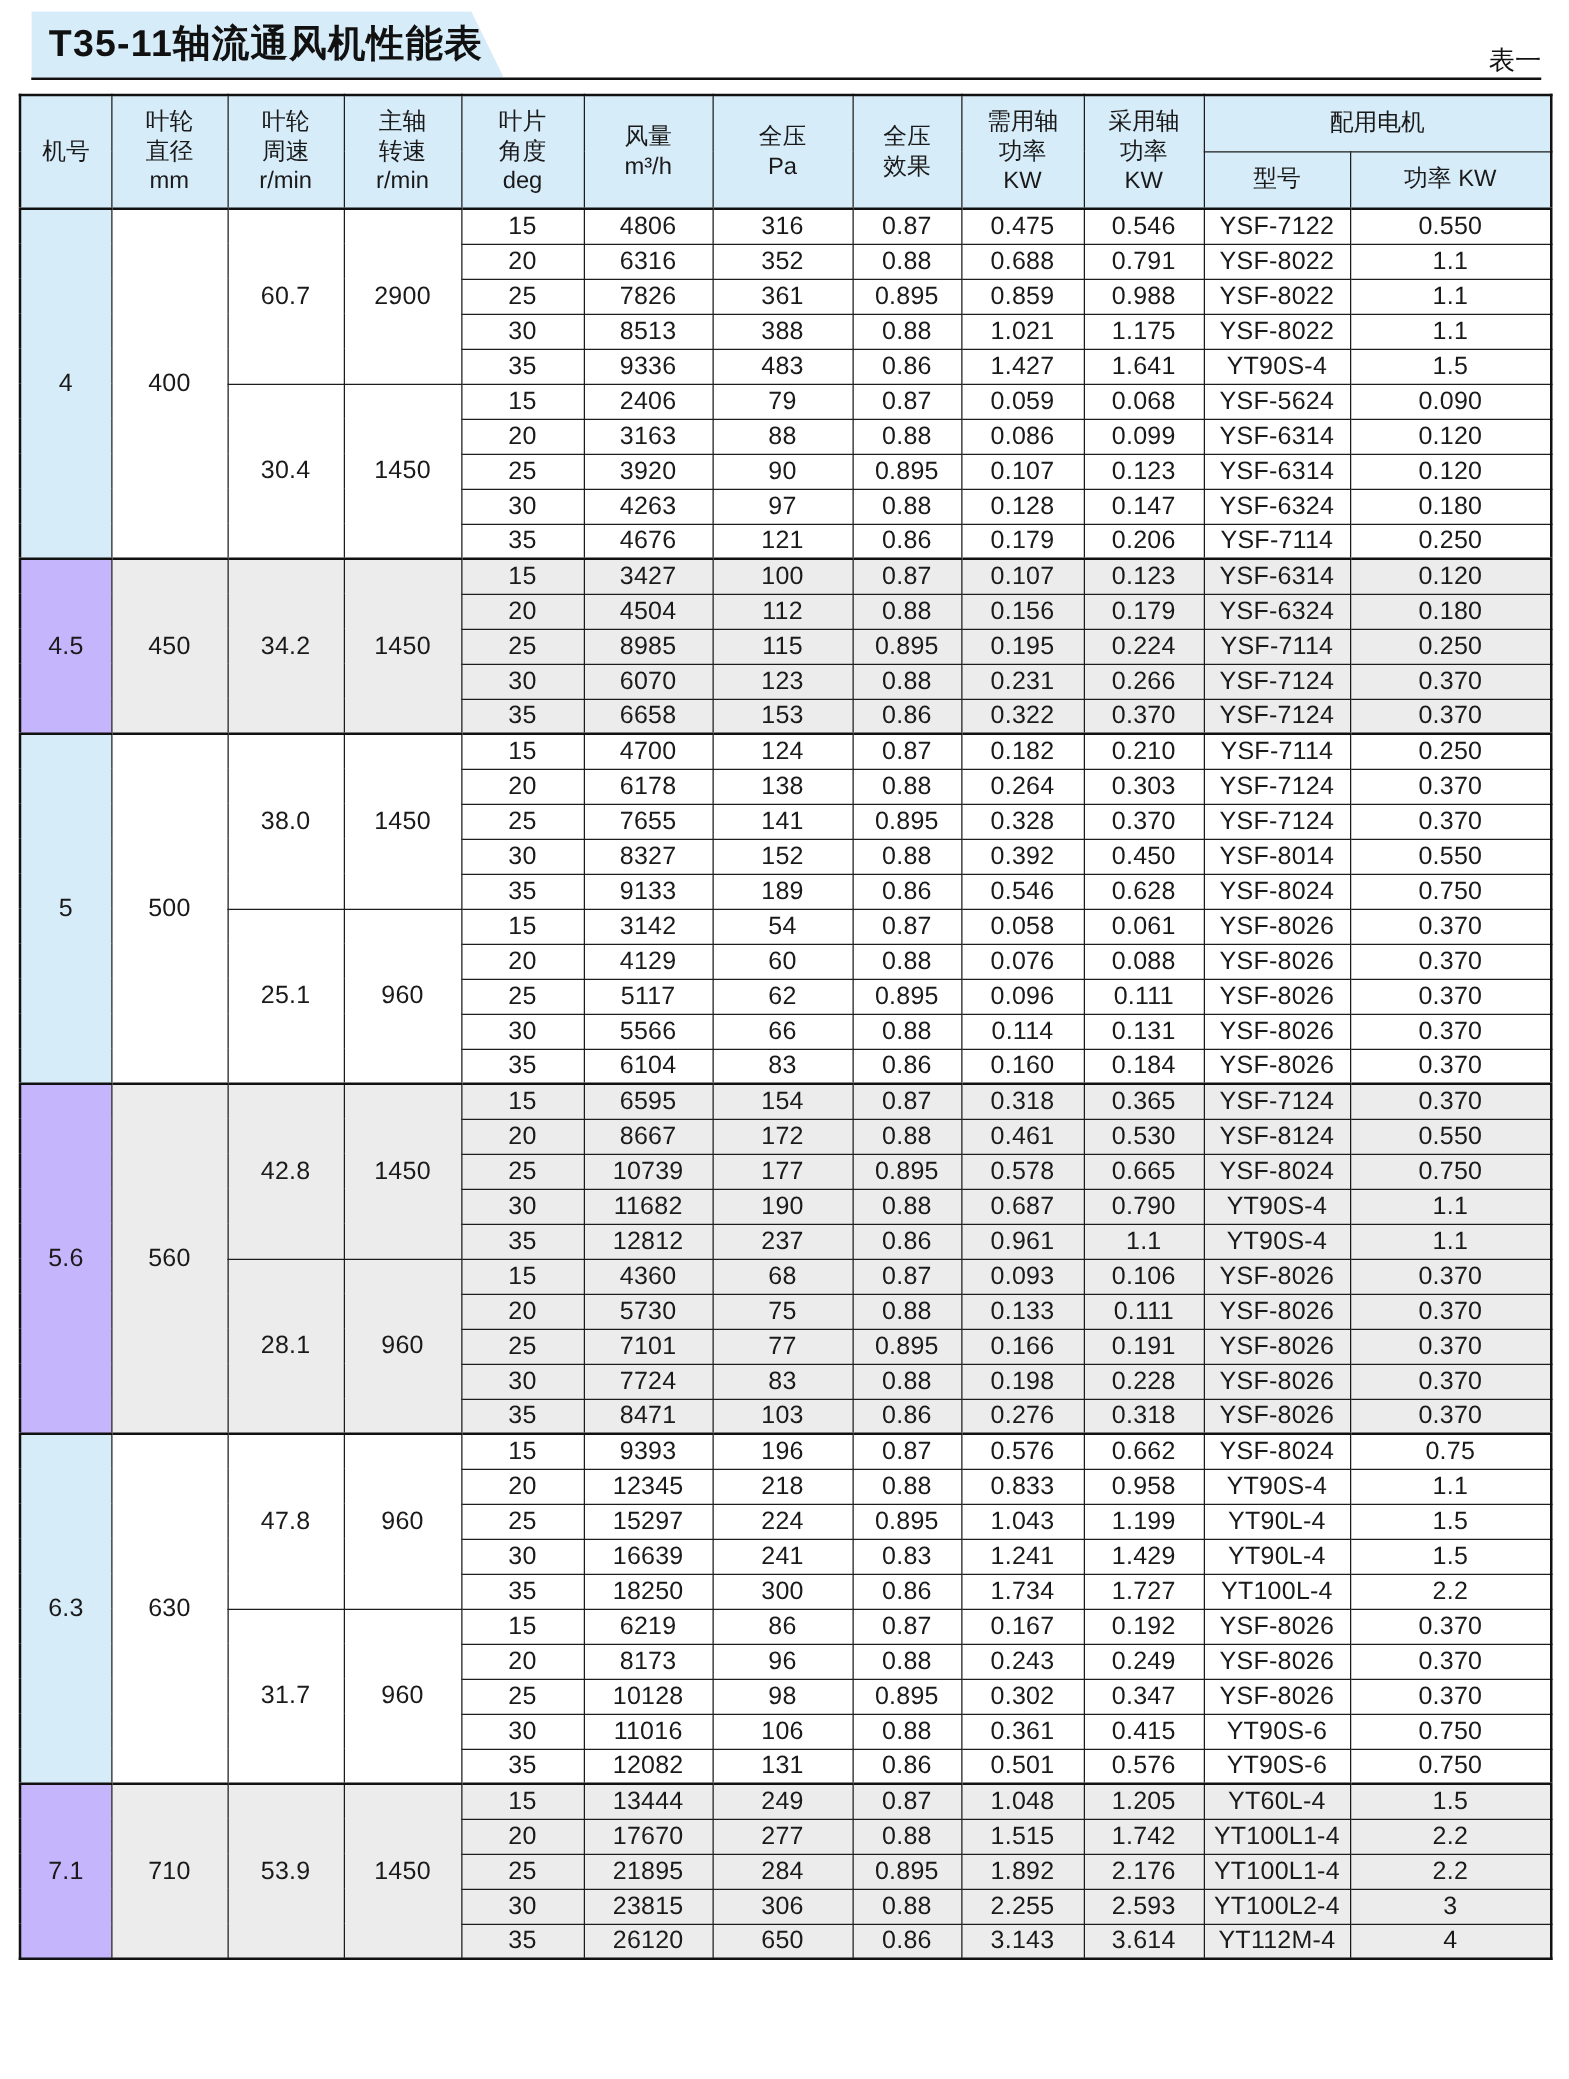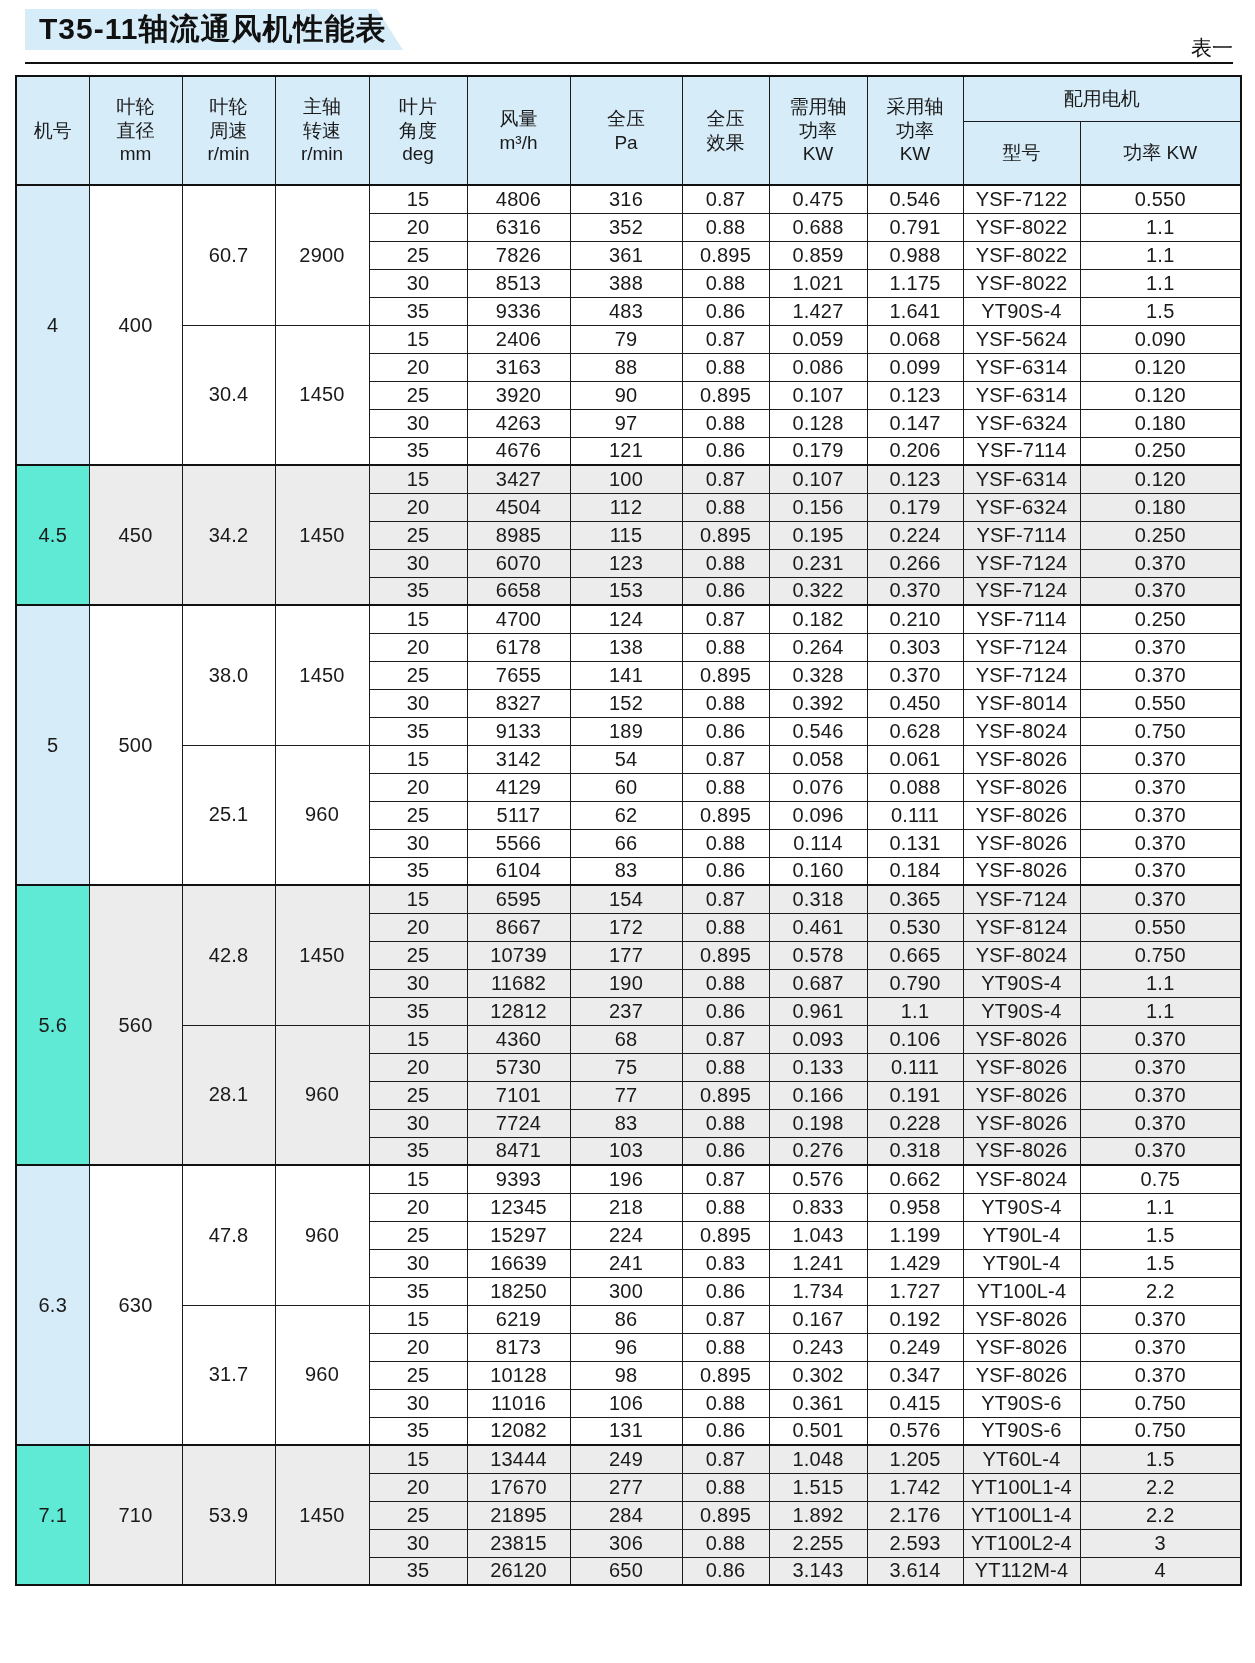--- a/index.html
+++ b/index.html
@@ -6,21 +6,21 @@
   html, body { background: #ffffff; }
   body {
     width: 1255px; height: 1663px;
     font-family: "Liberation Sans", "DejaVu Sans", sans-serif;
     color: #1a1a1a;
     position: relative;
     overflow: hidden;
   }
   .title-banner {
     position: absolute; left: 25px; top: 9px;
-    width: 378px; height: 41px;
+    width: 378px; height: 53px;
     background: #d7ecf9;
     clip-path: polygon(0 0, calc(100% - 26px) 0, 100% 100%, 0 100%);
     display: flex; align-items: center;
     padding-left: 14px;
   }
   .title-banner .title-text {
     font-size: 30px; font-weight: bold; color: #111;
     letter-spacing: 1px;
   }
   .table-label {
@@ -44,31 +44,31 @@
   table.perf { border: 2px solid #111; }
   thead th {
     background: #d7ecf9;
     font-size: 19px; font-weight: normal;
     text-align: center; vertical-align: middle;
     white-space: pre-line;
     line-height: 1.25;
   }
   thead tr.h1 th { height: 91px; }
   thead tr.h1 th.motor-span { height: 45px; margin-top: 38px; }
-  thead tr.h2 th { height: 64px; }
+  thead tr.h2 th { height: 46px; }
   tbody td {
     height: 28px;
     font-size: 20px;
     text-align: center; vertical-align: middle;
     background: #ffffff;
     letter-spacing: 0.2px;
   }
   tbody td.machine { background: #d7ecf9; }
   tbody tr.shaded td { background: #ececec; }
-  tbody tr.shaded td.machine { background: #5eead4; text-align: center; }
+  tbody tr.shaded td.machine { background: #c4b5fd; text-align: center; }
   tbody tr.group-top td { border-top: 2px solid #111; }
 </style>
 </head>
 <body>
 
 <div class="title-banner">
   <span class="title-text">T35-11轴流通风机性能表</span>
 </div>
 <span class="table-label">表一</span>
 <div class="title-rule"></div>

